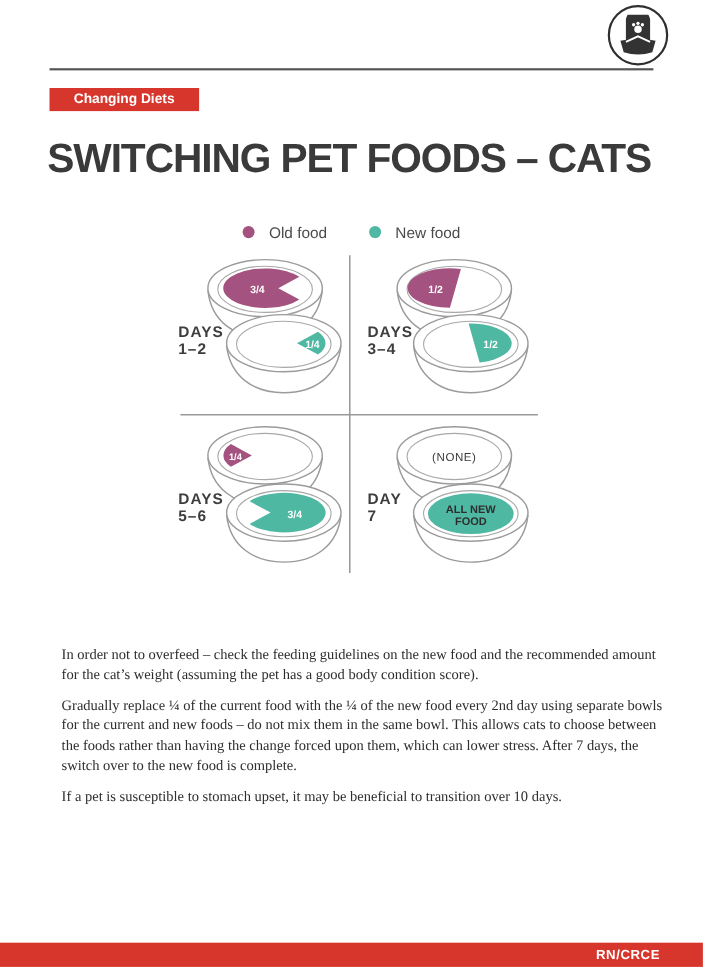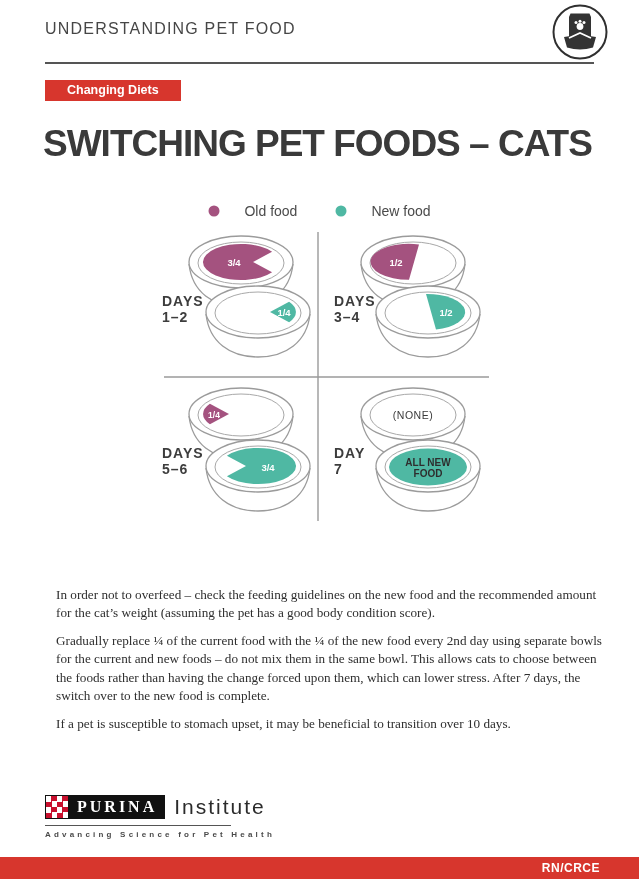--- a/index.html
+++ b/index.html
@@ -16,21 +16,21 @@
   .badge{position:absolute;left:45px;top:80px;background:#D7362D;color:#fff;
         font-weight:bold;font-size:12.5px;padding:3px 22px 4px;}
 
   
   .page-title{position:absolute;left:43px;top:124px;width:560px;font-size:37px;font-weight:bold;
         letter-spacing:-1px;color:#3a3a3a;line-height:1.1;}
 
   
   .legend{position:absolute;left:0;top:203px;width:639px;display:flex;justify-content:center;
         align-items:center;gap:38px;}
-  .legend-item{display:flex;align-items:center;gap:24px;font-size:14px;color:#4a4a4a;}
+  .legend-item{display:flex;align-items:center;gap:12px;font-size:14px;color:#4a4a4a;}
   .legend-item svg{display:block;}
 
   
   .diagram{position:absolute;left:152px;top:228px;width:340px;height:300px;}
   .bowl-body{fill:#fff;stroke:#9b9b9b;stroke-width:1.3;}
   .bowl-rim{fill:#fff;stroke:#9b9b9b;stroke-width:1.3;}
   .bowl-inner{fill:#fff;stroke:#a8a8a8;stroke-width:1;}
   .wedge{stroke:none;}
   .wedge-label{font-family:"Liberation Sans",sans-serif;font-weight:bold;font-size:9.5px;
         fill:#fff;text-anchor:middle;}
@@ -68,21 +68,20 @@
   
   .footer-bar{position:absolute;left:0;top:857px;width:639px;height:22px;background:#D7362D;
         display:flex;align-items:center;justify-content:flex-end;}
   .footer-code{color:#ffffff;font-weight:bold;font-size:12px;margin-right:39px;letter-spacing:.5px;}
 </style>
 </head>
 <body>
 
 <div class="page">
 
-  <div class="header-title">UNDERSTANDING PET FOOD</div>
 
   <div class="header-icon">
     <svg viewBox="-29 -29 58 58" width="58" height="58">
       <circle r="26.5" fill="#fff" stroke="#2f2f2f" stroke-width="2"></circle>
       <path d="M -9.5 -18.5 L 9.5 -18.5 L 11 -15 L 11 7 L -11 7 L -11 -15 Z" fill="#333"></path>
       <circle cx="0" cy="-5.5" r="3.4" fill="#fff"></circle>
       <circle cx="-4" cy="-9.5" r="1.5" fill="#fff"></circle>
       <circle cx="0" cy="-10.8" r="1.5" fill="#fff"></circle>
       <circle cx="4" cy="-9.5" r="1.5" fill="#fff"></circle>
       <path d="M -16 5 Q 0 1.5 16 5 L 13 15.5 Q 0 19.5 -13 15.5 Z" fill="#333"></path>
@@ -195,27 +194,18 @@
   </div>
 
 
   <div class="bodycopy">
     <p>In order not to overfeed – check the feeding guidelines on the new food and the recommended amount for the cat’s weight (assuming the pet has a good body condition score).</p>
     <p>Gradually replace ¼ of the current food with the ¼ of the new food every 2nd day using separate bowls for the current and new foods – do not mix them in the same bowl. This allows cats to choose between the foods rather than having the change forced upon them, which can lower stress. After 7 days, the switch over to the new food is complete.</p>
     <p>If a pet is susceptible to stomach upset, it may be beneficial to transition over 10 days.</p>
   </div>
 
 
-  <div class="logo">
-    <div class="logo-row">
-      <div class="checker"></div>
-      <div class="wordmark">PURINA</div>
-      <div class="institute">Institute</div>
-    </div>
-    <div class="logo-rule"></div>
-    <div class="tagline">Advancing Science for Pet Health</div>
-  </div>
 
   <div class="footer-bar">
     <span class="footer-code">RN/CRCE</span>
   </div>
 
 </div>
 
 </body></html>

